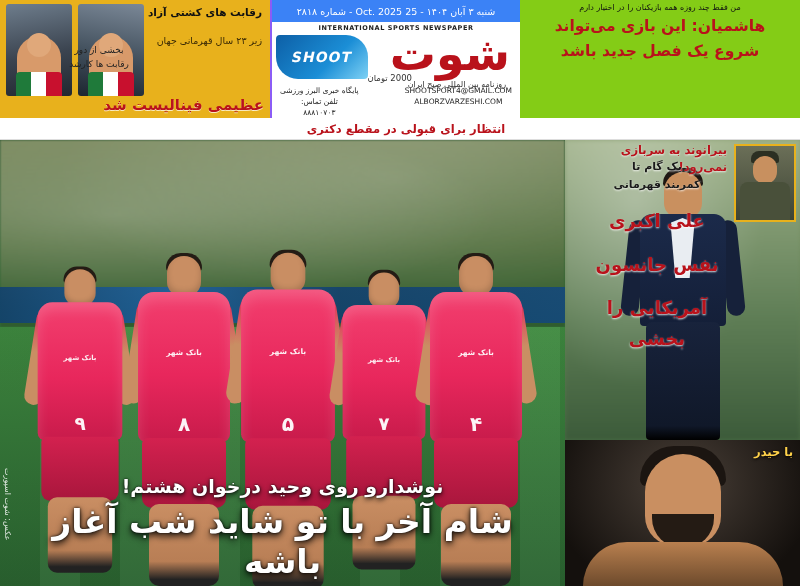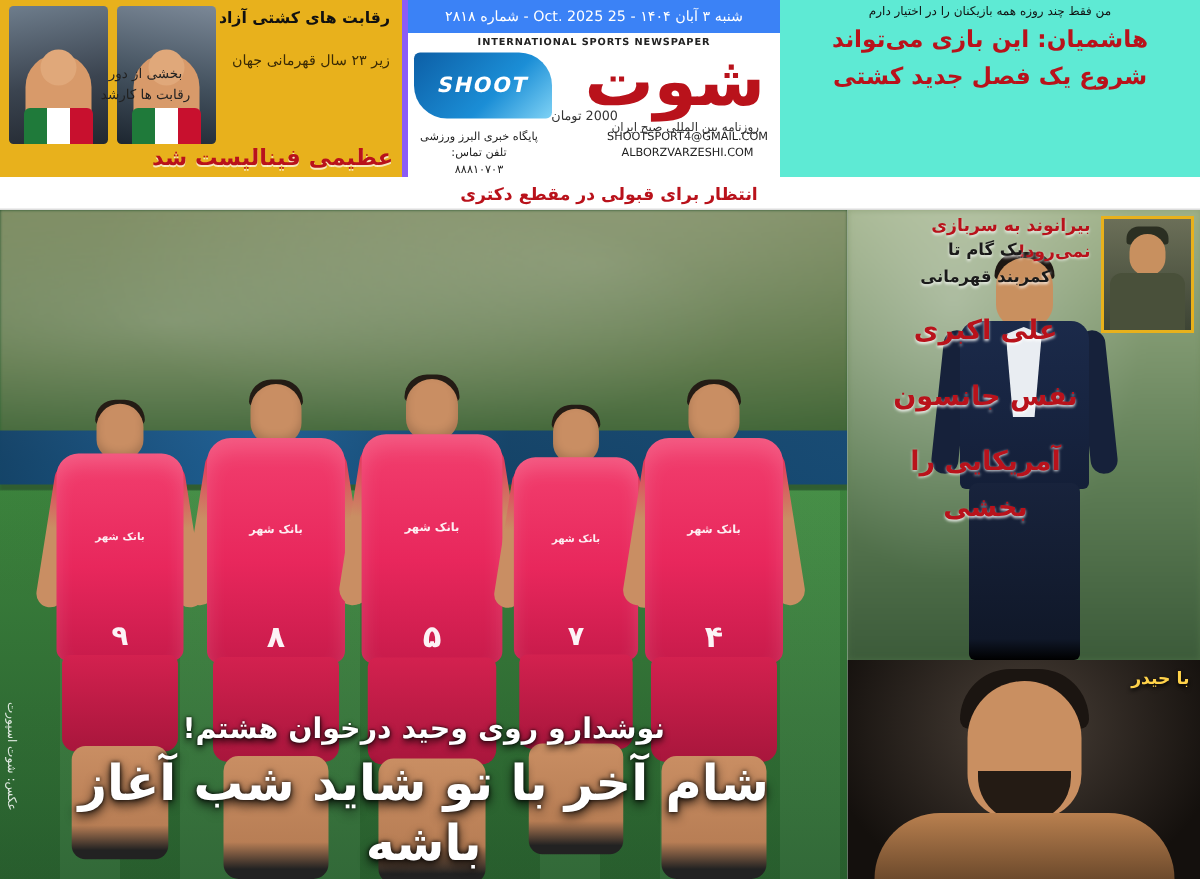--- a/index.html
+++ b/index.html
@@ -26,21 +26,21 @@
     z-index: 20;
   }
 
   
   .promo-wrestle {
     position: absolute;
     top: 0; left: 0;
     width: 272px; height: 118px;
     background: #e8b11c;
     overflow: hidden;
-    border-right: 4px solid #8b5cf6;
+    border-right: 2px solid #8b5cf6;
   }
   .promo-wrestle .ph-left, .promo-wrestle .ph-right {
     position: absolute;
     top: 4px;
     width: 66px; height: 92px;
     border-radius: 3px;
     overflow: hidden;
   }
   .promo-wrestle .ph-left { left: 6px; background: linear-gradient(170deg,#6e7d8c 0%,#3b4450 55%,#222830 100%); }
   .promo-wrestle .ph-right { left: 78px; background: linear-gradient(190deg,#7b8897 0%,#42505d 55%,#1d2630 100%); }
@@ -205,21 +205,21 @@
     justify-content: space-between;
     padding: 0 8px;
     align-items: flex-start;
   }
 
   
   .promo-top-right {
     position: absolute;
     top: 0; right: 0;
     width: 280px; height: 118px;
-    background: #5eead4;
+    background: #84cc16;
     direction: rtl;
   }
   .tr-line {
     font-size: 8px;
     color: #111;
     text-align: center;
     padding: 3px 6px 1px;
     direction: rtl;
   }
   .tr-head {
@@ -594,21 +594,21 @@
           <div class="contact-fa">پایگاه خبری البرز ورزشی</div>
           <div class="contact-fa">تلفن تماس:</div>
           <div class="contact-fa">۸۸۸۱۰۷۰۳</div>
         </div>
       </div>
     </div>
 
     <div class="promo-top-right">
       <div class="tr-line">من فقط چند روزه همه بازیکنان را در اختیار دارم</div>
       <div class="tr-head">هاشمیان: این بازی می‌تواند</div>
-      <div class="tr-head">شروع یک فصل جدید کشتی</div>
+      <div class="tr-head">شروع یک فصل جدید باشد</div>
     </div>
   </div>
 
   <div class="subhead-bar">انتظار برای قبولی در مقطع دکتری</div>
 
   <div class="main-photo">
     <div class="stadium-blur"></div>
     <div class="ad-board"></div>
     <div class="pitch"></div>
 

